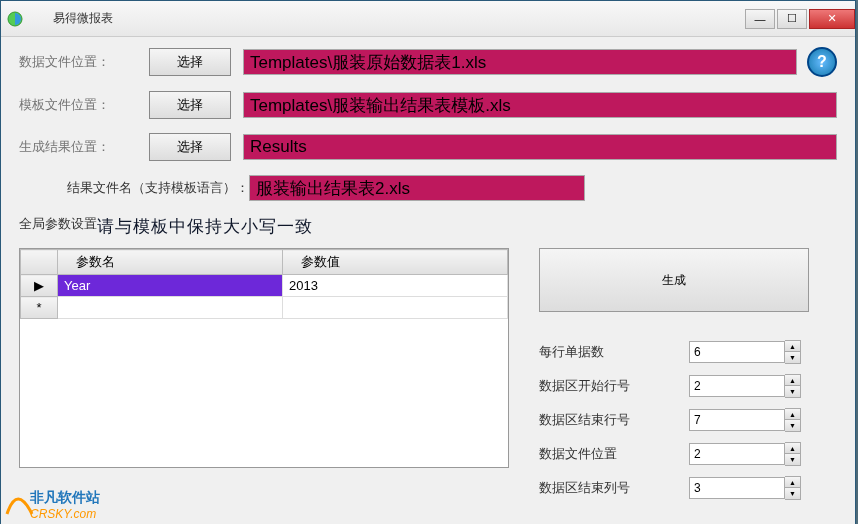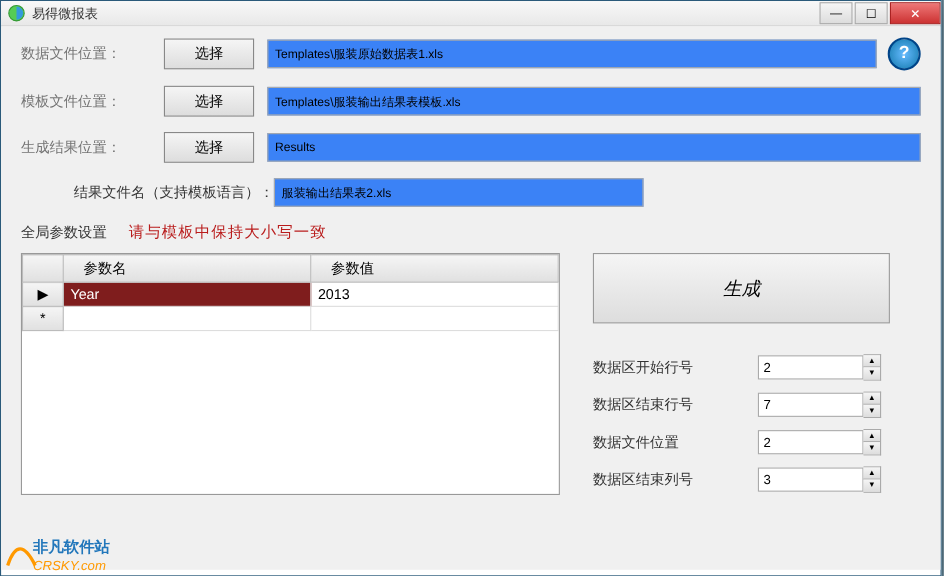--- a/index.html
+++ b/index.html
@@ -1,45 +1,45 @@
 <!DOCTYPE html>
 <html><head>
 <meta charset="utf-8">
 <style>
 * { box-sizing: border-box; margin: 0; padding: 0; }
 body { font-family: "Microsoft YaHei", SimSun, sans-serif; font-size: 13px; background: #5a7a8a; width: 858px; height: 524px; overflow: hidden; position: relative; }
 .window { position: absolute; top: 0; left: 0; width: 856px; height: 524px; background: #fff; border: 1px solid #2a5a7a; box-shadow: 0 5px 20px rgba(0,0,0,0.3); }
-.titlebar { height: 23px; background: linear-gradient(#f8f8f8, #e8e8e8); display: flex; align-items: center; padding-left: 6px; border-bottom: 1px solid #ccc; }
+.titlebar { height: 36px; background: linear-gradient(#f8f8f8, #e8e8e8); display: flex; align-items: center; padding-left: 6px; border-bottom: 1px solid #ccc; gap: 24px; }
 .titlebar-icon { width: 16px; height: 16px; margin-right: 6px; }
 .titlebar-text { font-size: 12px; color: #333; flex: 1; }
 .titlebar-btns { display: flex; }
 .tb-btn { width: 30px; height: 20px; border: 1px solid #aaa; background: linear-gradient(#f5f5f5,#ddd); margin-left: 2px; display: flex; align-items: center; justify-content: center; font-size: 11px; cursor: pointer; }
 .tb-btn.min { border-radius: 0; }
 .tb-btn.close { width: 46px; background: linear-gradient(#e77,#c33); color: #fff; border-color: #a22; }
 .content { padding: 10px 18px; background: #f0f0f0; height: calc(100% - 28px); }
 .row { display: flex; align-items: center; margin-bottom: 14px; }
 .label { width: 130px; color: #737373; }
 .label-wide { width: 230px; color: #333; text-align: right; }
 .btn-select { width: 82px; height: 28px; background: linear-gradient(#f5f5f5,#ddd); border: 1px solid #888; cursor: pointer; font-size: 13px; margin-right: 12px; }
-.text-input { flex: 1; height: 26px; border: 1px solid #aaa; background: #3b82f6; padding: 2px 6px; font-size: 11px; }
+.text-input { flex: 1; height: 26px; border: 1px solid #aaa; background: #be185d; padding: 2px 6px; font-size: 17px; }
 .text-input.short { flex: none; width: 336px; }
 .help-btn { width: 30px; height: 30px; margin-left: 10px; border-radius: 50%; background: radial-gradient(#6bf,#17a); border: 2px solid #048; color: #fff; font-weight: bold; font-size: 16px; display: flex; align-items: center; justify-content: center; cursor: pointer; }
 .mid-row { display: flex; align-items: flex-start; margin-top: 6px; }
 .param-label { color: #333; }
-.warning { color: #b91c1c; font-size: 14px; margin-left: 20px; letter-spacing: 1px; }
+.warning { color: #0f172a; font-size: 17px; letter-spacing: 1px; }
 .lower { display: flex; margin-top: 10px; }
 .grid-wrap { width: 490px; }
 .grid { border: 1px solid #999; background: #fff; height: 220px; overflow: auto; }
 .grid table { width: 100%; border-collapse: collapse; }
 .grid th { background: linear-gradient(#f5f5f5,#e0e0e0); border: 1px solid #bbb; font-weight: normal; padding: 3px 18px; text-align: left; font-size: 13px; }
 .grid td { border: 1px solid #ddd; padding: 3px 6px; font-size: 13px; height: 22px; }
 .grid .rowhead { width: 28px; background: linear-gradient(#f5f5f5,#e0e0e0); border: 1px solid #bbb; text-align: center; }
-.grid .yr { background: #7f1d1d; color: #fff; }
+.grid .yr { background: #6d28d9; color: #fff; }
 .right-panel { flex: 1; padding-left: 30px; }
-.gen-btn { width: 270px; height: 64px; background: linear-gradient(#f5f5f5,#ddd); border: 1px solid #999; font-size: 17px; cursor: pointer; margin-bottom: 28px; font-style: italic; }
+.gen-btn { width: 270px; height: 64px; background: linear-gradient(#f5f5f5,#ddd); border: 1px solid #999; font-size: 12px; cursor: pointer; margin-bottom: 28px; }
 .num-row { display: flex; align-items: center; margin-bottom: 10px; }
 .num-label { width: 150px; color: #333; }
 .spinner { display: flex; align-items: center; }
 .spinner input { width: 96px; height: 22px; border: 1px solid #aaa; padding: 1px 4px; font-size: 12px; }
 .spinner-btns { display: flex; flex-direction: column; border: 1px solid #aaa; border-left: none; }
 .spinner-btns div { width: 15px; height: 11px; background: linear-gradient(#f5f5f5,#ddd); font-size: 7px; display: flex; align-items: center; justify-content: center; cursor: pointer; }
 .spinner-btns div:first-child { border-bottom: 1px solid #aaa; }
 .watermark { position: absolute; bottom: 2px; left: 2px; width: 130px; height: 48px; pointer-events: none; }
 </style>
 </head>
@@ -112,20 +112,30 @@
             </tr>
           </tbody>
             </table>
         </div>
       </div>
 
       <div class="right-panel">
         <button class="gen-btn">生成</button>
 
         <div class="num-row">
+          <span class="num-label">每行单据数</span>
+          <div class="spinner">
+            <input value="6" style="">
+            <div class="spinner-btns">
+                <div>▲</div>
+                <div>▼</div>
+              </div>
+          </div>
+        </div>
+        <div class="num-row">
           <span class="num-label">数据区开始行号</span>
           <div class="spinner">
             <input value="2" style="">
             <div class="spinner-btns">
                 <div>▲</div>
                 <div>▼</div>
               </div>
           </div>
         </div>
         <div class="num-row">

